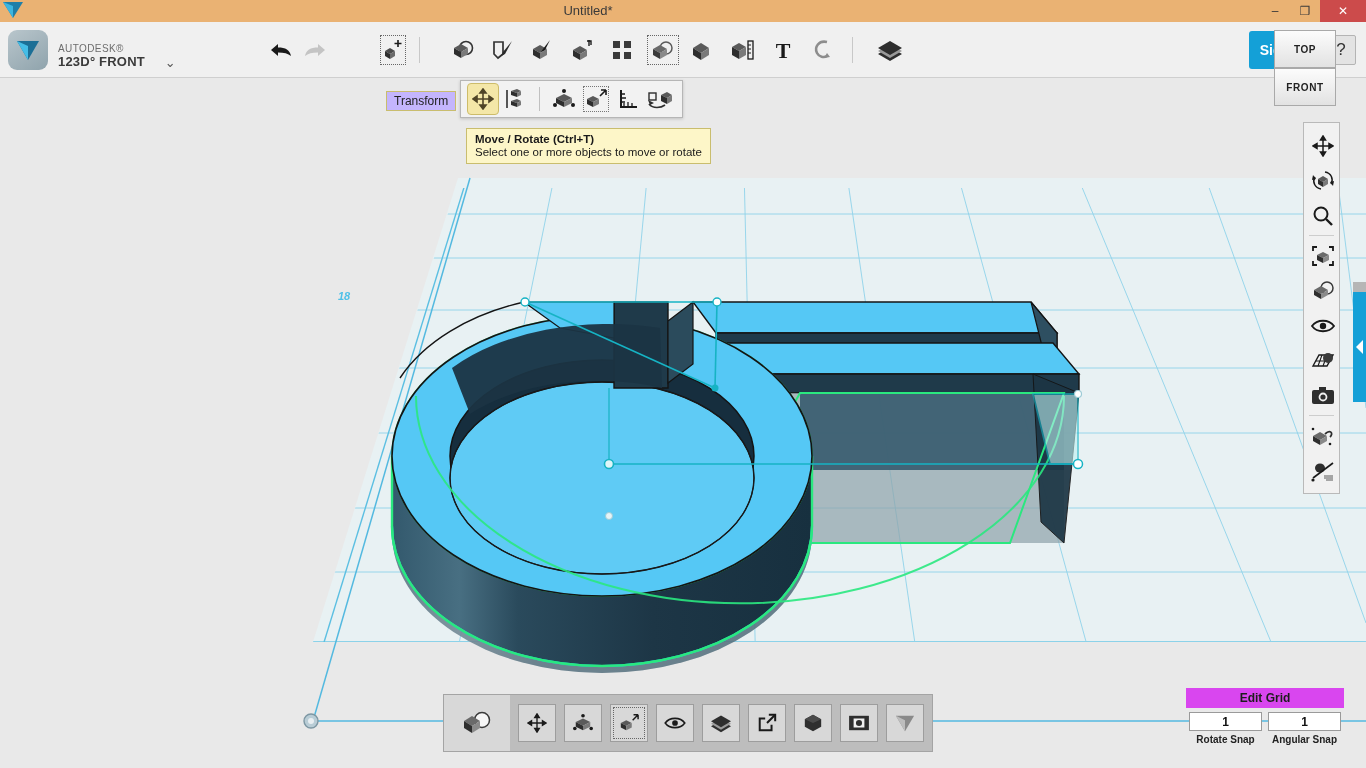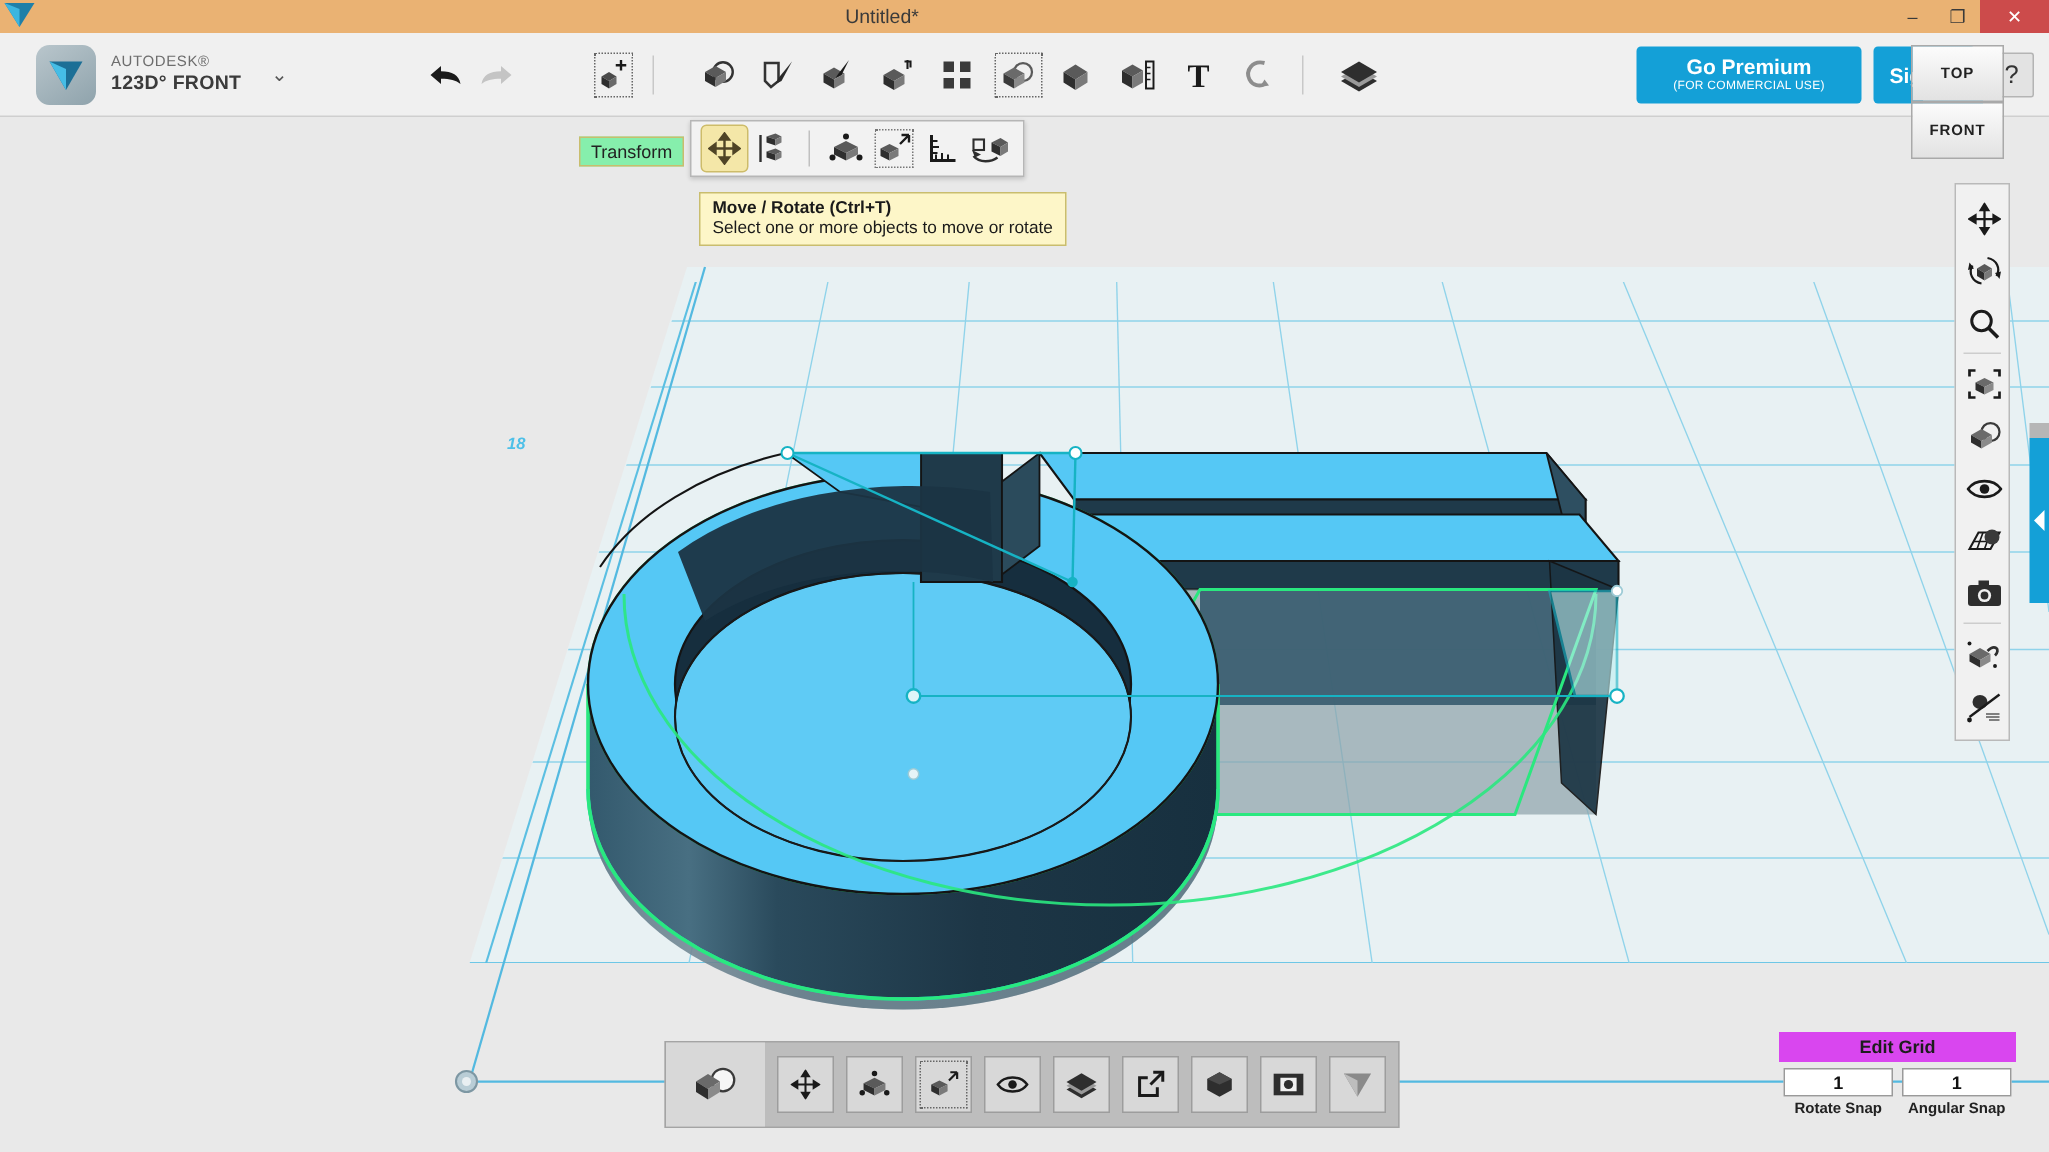--- a/index.html
+++ b/index.html
@@ -35,21 +35,21 @@
   #win-close { background: #cc4b4b; color: #fff; width: 46px; }
   #win-minimize { margin-left: auto; }
 
   
   #ribbon {
     position: absolute; top: 22px; left: 0; width: 1366px; height: 56px;
     background: #f0f0f0;
     border-bottom: 1px solid #cfcfcf;
     display: flex; align-items: center;
   }
-  #brand { display: flex; align-items: center; padding-left: 24px; }
+  #brand { display: flex; align-items: flex-end; padding-left: 8px; }
   #brand-icon {
     width: 40px; height: 40px; border-radius: 9px;
     background: linear-gradient(145deg,#b9c6cc,#8fa3ac);
     display: flex; align-items: center; justify-content: center;
   }
   #brand-text { margin-left: 10px; line-height: 1.15; }
   #brand-line1 { font-size: 10px; color: #6d6d6d; letter-spacing: .4px; }
   #brand-line2 { font-size: 13px; font-weight: bold; color: #3b3b3b; letter-spacing: .2px; }
   #brand-caret { margin-left: 20px; color: #555; font-size: 13px; }
 
@@ -92,21 +92,21 @@
   
   #canvas {
     position: absolute; top: 78px; left: 0; width: 1366px; height: 690px;
     background: #e9e9e9; overflow: hidden;
   }
   #canvas svg.scene { position: absolute; top: 0; left: 0; }
 
   
   #transform-label {
     position: absolute; left: 386px; top: 91px;
-    background: #86efac; border: 1px solid #c9bd6e;
+    background: #c4b5fd; border: 1px solid #c9bd6e;
     padding: 2px 7px; font-size: 12px; color: #222; z-index: 30;
   }
   #transform-bar {
     position: absolute; left: 460px; top: 80px; height: 38px;
     background: #f2f2f2; border: 1px solid #b6b6b6;
     display: flex; align-items: center; padding: 0 6px; z-index: 30;
     box-shadow: 0 1px 3px rgba(0,0,0,.18);
   }
   #transform-bar .tfb {
     width: 32px; height: 32px; display: flex; align-items: center; justify-content: center;
@@ -355,24 +355,20 @@
         <g>
           <polygon points="2,16 14,9 26,16 14,23" fill="#2e2e2e"></polygon>
           <polygon points="2,13 14,6 26,13 14,20" fill="#9a9a9a"></polygon>
           <polygon points="2,10 14,3 26,10 14,17" fill="#2e2e2e"></polygon>
         </g>
       </svg>
     </div>
   </div>
 
   <div id="right-actions">
-    <div id="go-premium">
-      <div id="go-premium-label">Go Premium</div>
-      <div id="go-premium-sub">(FOR COMMERCIAL USE)</div>
-    </div>
     <div id="sign-in">Sign In</div>
     <div id="help-btn">?</div>
   </div>
 </div>
 
 <div id="canvas">
 
   <svg class="scene" width="1366" height="690" viewBox="0 0 1366 690">
     <defs>
       <linearGradient id="cylSide" x1="0" y1="0" x2="1" y2="0">

